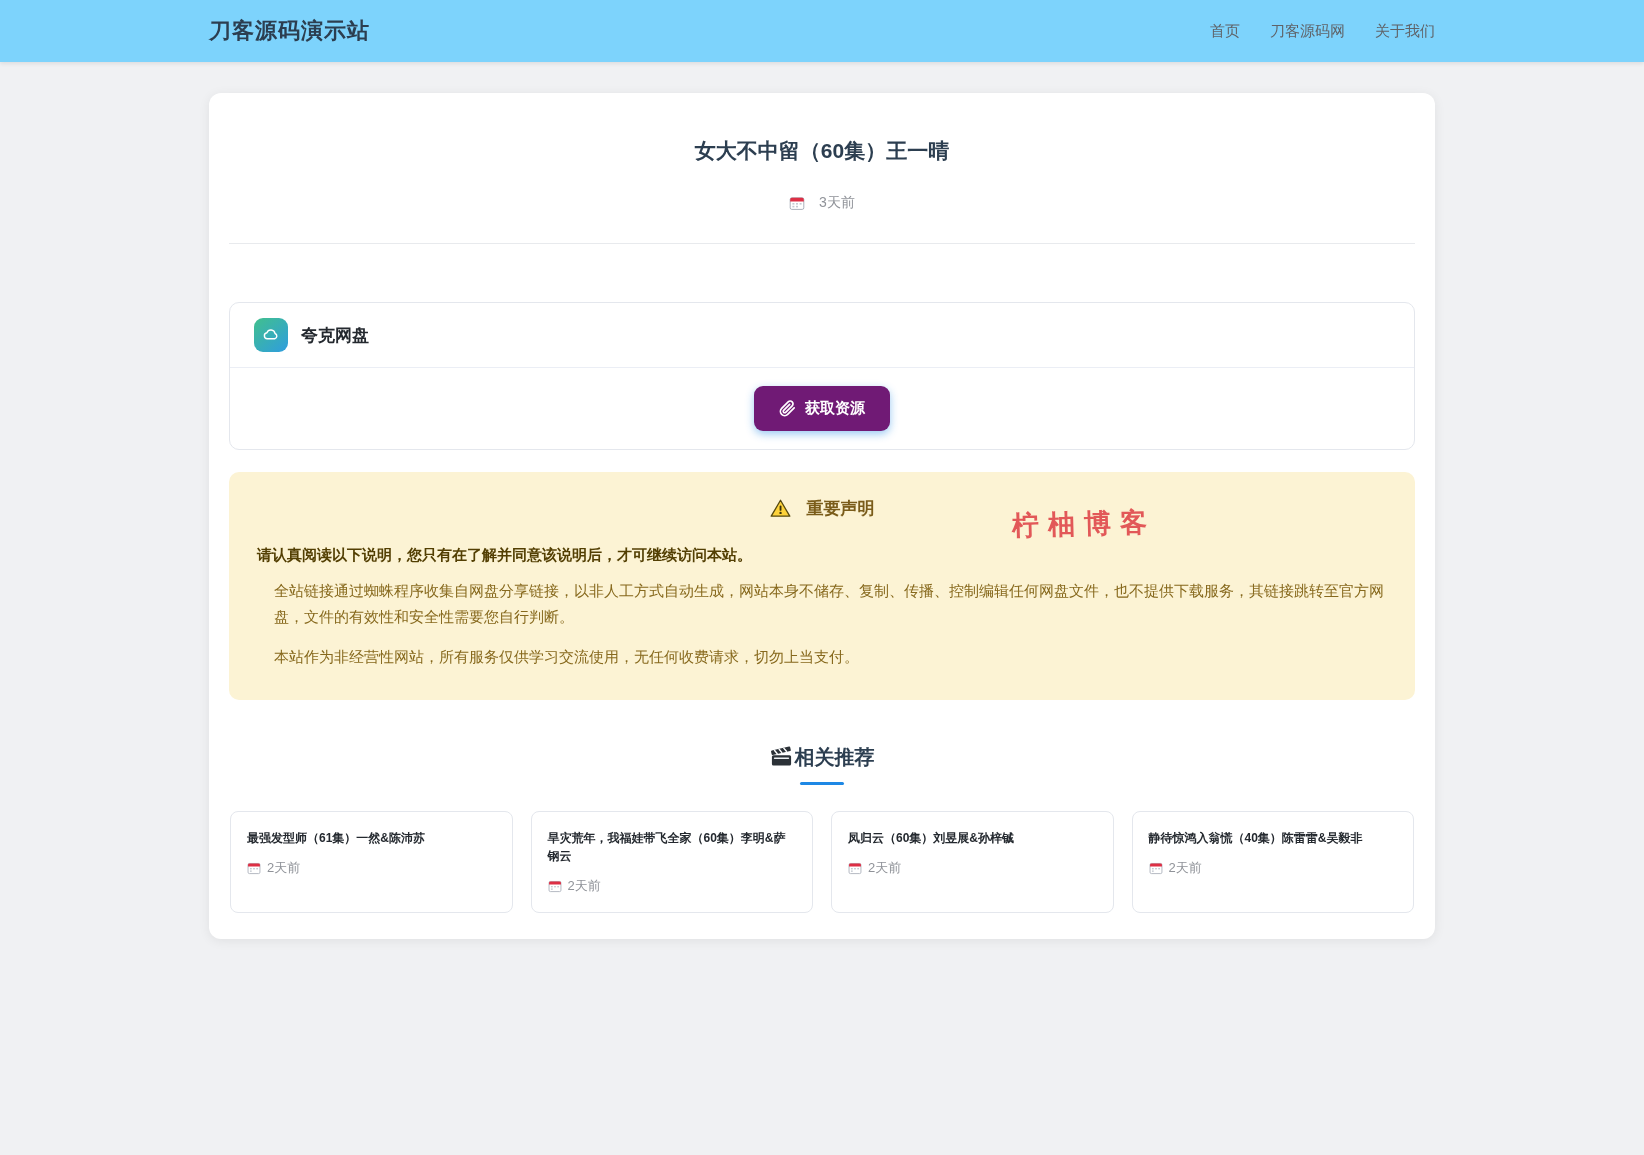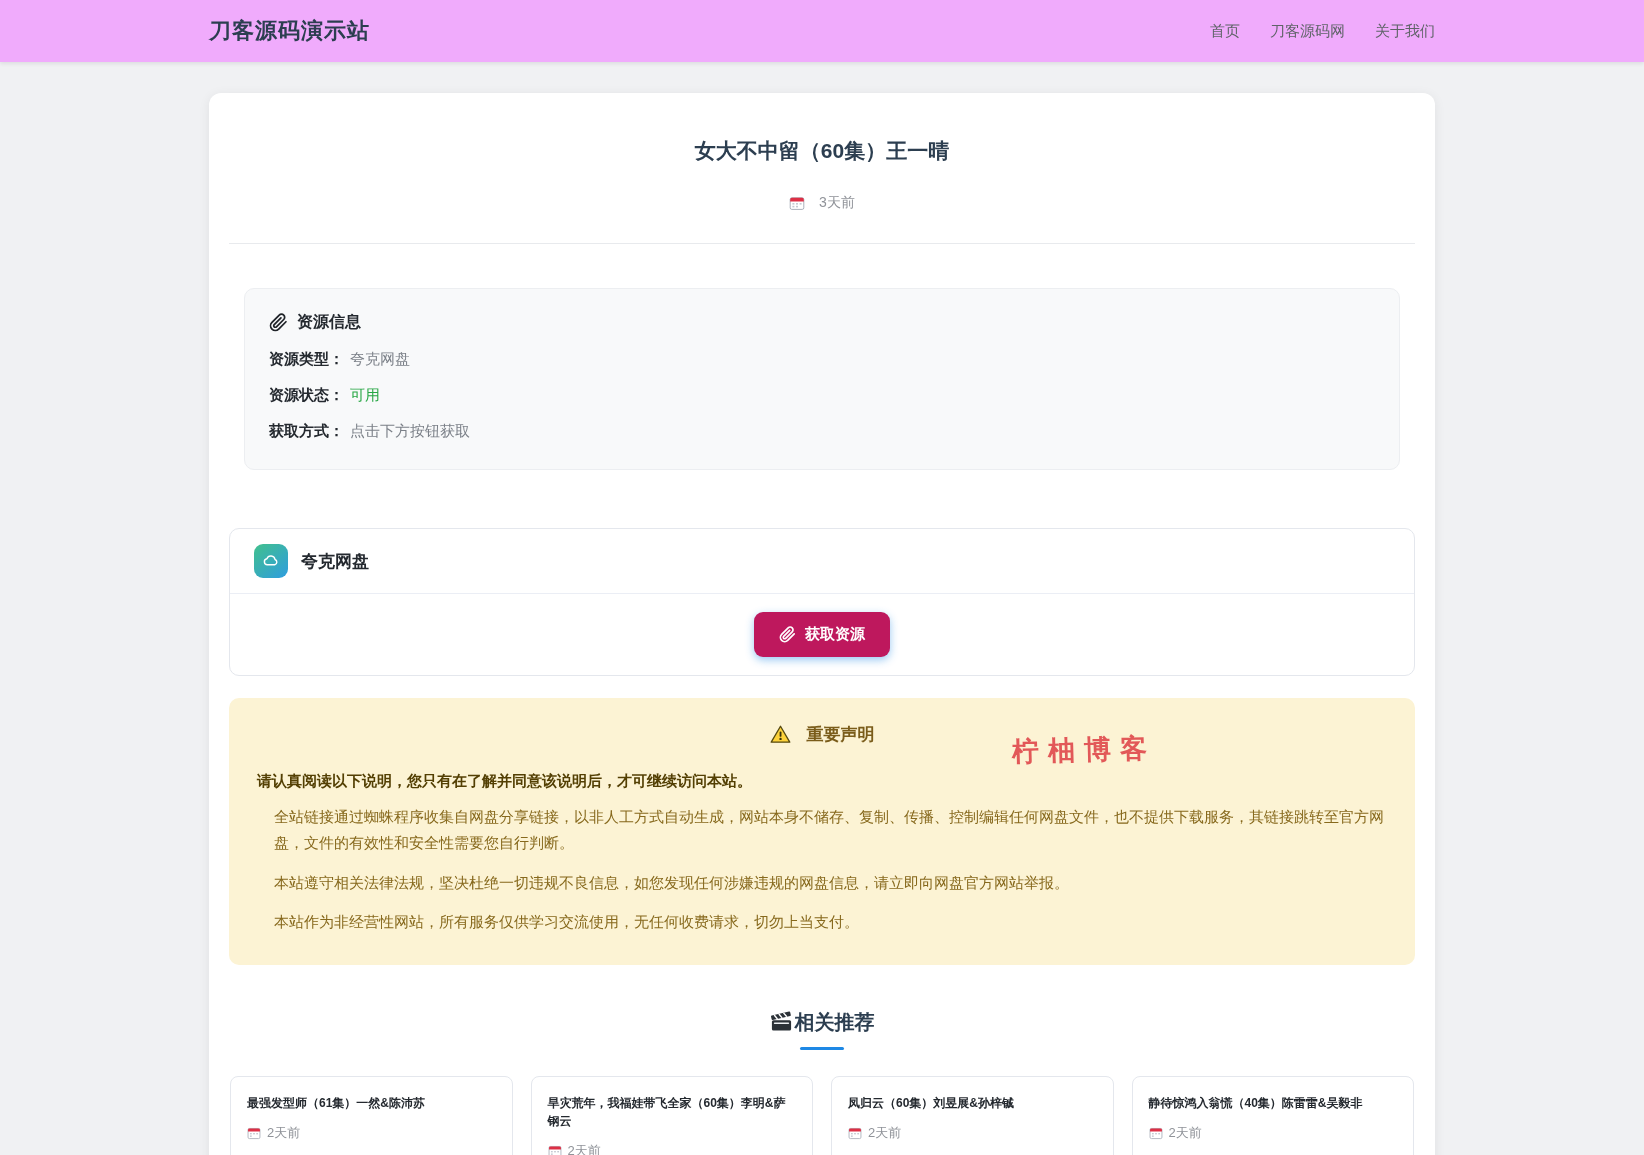--- a/index.html
+++ b/index.html
@@ -1,20 +1,20 @@
 <!DOCTYPE html>
 <html><head>
 <meta charset="utf-8">
 <style>
   * { box-sizing: border-box; margin: 0; padding: 0; }
   html, body { background: #f0f1f3; font-family: "Liberation Sans", "DejaVu Sans", sans-serif; }
   body { min-height: 1155px; width: 1644px; }
 
   
-  .site-header { background:#f0abfc; height:62px; box-shadow:0 2px 4px rgba(0,0,0,.08); position:relative; z-index:2; }
+  .site-header { background:#7dd3fc; height:62px; box-shadow:0 2px 4px rgba(0,0,0,.08); position:relative; z-index:2; }
   .header-inner { max-width:1226px; margin:0 auto; height:100%; display:flex; align-items:center; justify-content:space-between; }
   .site-title { font-size:22px; font-weight:bold; color:#2c3e50; text-decoration:none; letter-spacing:1px; cursor:pointer; }
   .top-nav { display:flex; gap:30px; }
   .top-nav a { color:#5f6368; font-size:15px; text-decoration:none; cursor:pointer; }
 
   
   .main-card { max-width:1226px; margin:31px auto 48px; background:#fff; border-radius:12px;
                box-shadow:0 2px 12px rgba(0,0,0,.07); padding:20px 20px 26px; }
 
   .post-title { text-align:center; font-size:21px; font-weight:bold; color:#2c3e50; margin-top:24px; }
@@ -31,21 +31,21 @@
   .resource-row .val-success { color:#28a745; margin-left:6px; }
 
   
   .download-card { border:1px solid #e4e7ed; border-radius:10px; margin:58px 0 0; background:#fff; }
   .download-header { display:flex; align-items:center; gap:13px; padding:15px 24px; }
   .quark-icon { width:34px; height:34px; border-radius:9px; display:flex; align-items:center; justify-content:center;
                 background:linear-gradient(140deg,#41c08d 0%,#2f9ddf 100%); }
   .provider-name { font-size:17px; font-weight:bold; color:#24292f; }
   .download-divider { border:none; border-top:1px solid #ebeef5; }
   .download-body { padding:18px; text-align:center; }
-  .get-btn { display:inline-flex; align-items:center; gap:9px; background:#be185d; color:#fff; border:none;
+  .get-btn { display:inline-flex; align-items:center; gap:9px; background:#701a75; color:#fff; border:none;
              font-family:inherit; font-size:15px; font-weight:bold; padding:13px 25px; border-radius:9px;
              cursor:pointer; box-shadow:0 3px 8px rgba(30,136,229,.45); }
 
   
   .notice-box { position:relative; background:#fcf3d4; border-radius:10px; margin-top:22px; padding:25px 28px 30px; }
   .notice-heading { display:flex; justify-content:center; align-items:center; gap:16px;
                     font-size:17px; font-weight:bold; color:#7a5c1a; }
   .notice-watermark { position:absolute; top:34px; left:66%; color:#e25858; font-size:27px; font-weight:bold;
                       letter-spacing:9px; font-family:cursive; transform:rotate(-1.5deg); white-space:nowrap; }
   .notice-intro { margin-top:26px; font-size:15px; font-weight:bold; color:#533f03; }
@@ -93,39 +93,20 @@
             <rect x="3.4" y="10.8" width="2" height="1.6"></rect>
             <rect x="7" y="10.8" width="2" height="1.6"></rect>
           </g>
       </svg>
     </span>
     <span>3天前</span>
   </div>
 
   <hr class="post-divider">
 
-  <section class="resource-box">
-    <div class="resource-heading">
-      <span class="icon-svg">
-        <svg viewBox="0 0 24 24" width="19" height="19" fill="none" stroke="#1f2328" stroke-width="2.2" stroke-linecap="round" stroke-linejoin="round">
-          <path d="M21.44 11.05l-9.19 9.19a6 6 0 0 1-8.49-8.49l9.19-9.19a4 4 0 1 1 5.66 5.66l-9.2 9.19a2 2 0 0 1-2.83-2.83l8.49-8.48"></path>
-        </svg>
-      </span>
-      <span>资源信息</span>
-    </div>
-    <div class="resource-row">
-      <span class="lbl">资源类型：</span><span class="val-muted">夸克网盘</span>
-    </div>
-    <div class="resource-row">
-      <span class="lbl">资源状态：</span><span class="val-success">可用</span>
-    </div>
-    <div class="resource-row">
-      <span class="lbl">获取方式：</span><span class="val-muted">点击下方按钮获取</span>
-    </div>
-  </section>
 
   <section class="download-card">
     <div class="download-header">
       <span class="quark-icon">
         <svg viewBox="0 0 24 24" width="20" height="20">
           <path d="M7.5 16.5 a3.6 3.6 0 0 1 -.4 -7.15 A5 5 0 0 1 16.8 10.2 a3.3 3.3 0 0 1 -.3 6.3 Z" fill="none" stroke="#fff" stroke-width="1.7" stroke-linejoin="round"></path>
         </svg>
       </span>
       <span class="provider-name">夸克网盘</span>
     </div>
@@ -149,21 +130,20 @@
           <path d="M12 2.6 L22.6 20.8 H1.4 Z" fill="#fdd23a" stroke="#56490f" stroke-width="1.5" stroke-linejoin="round"></path>
           <rect x="11" y="8.6" width="2.1" height="6" rx="1" fill="#38300a"></rect>
           <circle cx="12.05" cy="17" r="1.35" fill="#38300a"></circle>
         </svg>
       </span>
       <span>重要声明</span>
     </div>
     <div class="notice-watermark">柠柚博客</div>
     <p class="notice-intro">请认真阅读以下说明，您只有在了解并同意该说明后，才可继续访问本站。</p>
     <p class="notice-p">全站链接通过蜘蛛程序收集自网盘分享链接，以非人工方式自动生成，网站本身不储存、复制、传播、控制编辑任何网盘文件，也不提供下载服务，其链接跳转至官方网盘，文件的有效性和安全性需要您自行判断。</p>
-    <p class="notice-p">本站遵守相关法律法规，坚决杜绝一切违规不良信息，如您发现任何涉嫌违规的网盘信息，请立即向网盘官方网站举报。</p>
     <p class="notice-p">本站作为非经营性网站，所有服务仅供学习交流使用，无任何收费请求，切勿上当支付。</p>
   </section>
 
   <section class="rec-section">
     <div class="rec-heading">
       <span class="icon-svg">
         <svg viewBox="0 0 24 24" width="23" height="23">
           <g transform="rotate(-13 3 8)">
             <rect x="1.6" y="4.6" width="20.5" height="4.8" rx="1" fill="#2b3137"></rect>
             <path d="M5.2 4.6 l2.4 4.8 M10.2 4.6 l2.4 4.8 M15.2 4.6 l2.4 4.8" stroke="#fff" stroke-width="1.5"></path>

